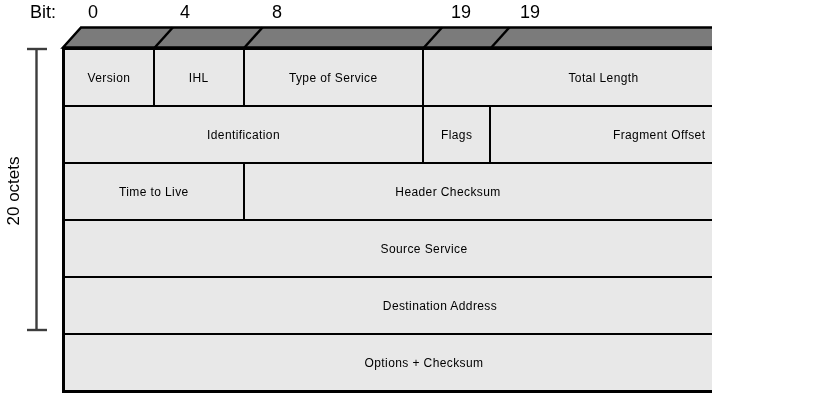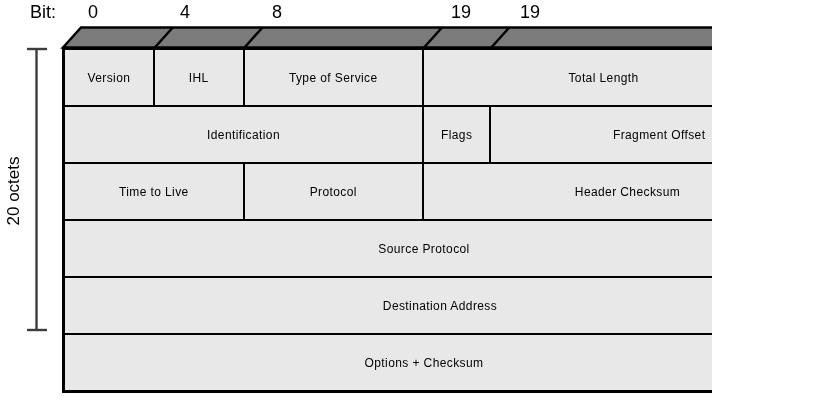--- a/index.html
+++ b/index.html
@@ -153,30 +153,27 @@
           <span>Flags</span>
         </div>
         <div class="field-cell" style="flex: 0 0 40.625%; padding-left: 44px;">
           <span>Fragment Offset</span>
         </div>
       </div>
       <div class="field-row">
         <div class="field-cell" style="flex: 0 0 25%;">
           <span>Time to Live</span>
         </div>
-        <div class="field-cell" style="flex: 0 0 25%;">
-          <span>Protocol</span>
-        </div>
         <div class="field-cell" style="flex: 0 0 50%; padding-left: 48px;">
           <span>Header Checksum</span>
         </div>
       </div>
       <div class="field-row">
         <div class="field-cell" style="flex: 0 0 100%;">
-          <span>Source Protocol</span>
+          <span>Source Service</span>
         </div>
       </div>
       <div class="field-row">
         <div class="field-cell" style="flex: 0 0 100%; margin-left: 16px;">
           <span>Destination Address</span>
         </div>
       </div>
       <div class="field-row">
         <div class="field-cell" style="flex: 0 0 100%;">
           <span>Options + Checksum</span>

